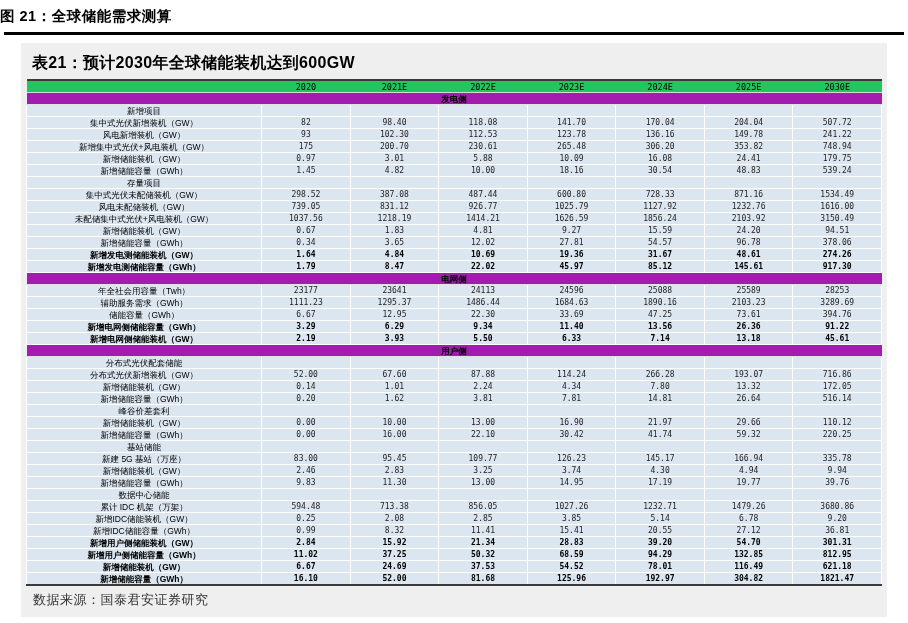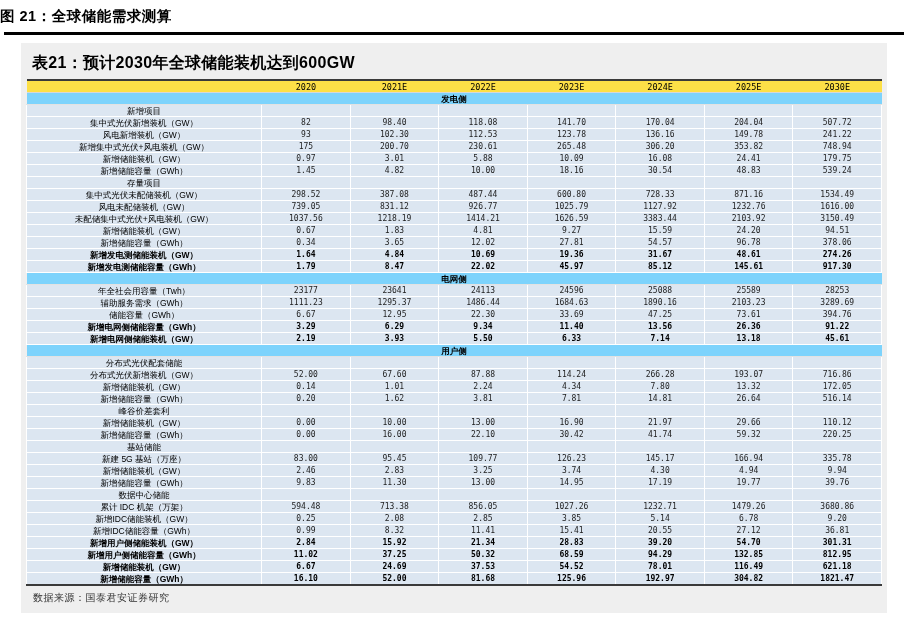--- a/index.html
+++ b/index.html
@@ -38,42 +38,42 @@
   table.main td, table.main th {
     padding: 0 2px;
     height: 11px;
     text-align: center;
     font-weight: normal;
     line-height: 10px;
     white-space: nowrap;
     overflow: hidden;
   }
   tr.hdr td {
-    background: #fde047;
+    background: #22c55e;
     font-family: "DejaVu Sans Mono", monospace;
     font-size: 8.5px;
     border-bottom: 1px solid #d8d8d8;
   }
   tr.r-data td, tr.r-subsection td {
     background: #dce6f1;
     border-bottom: 1px solid #ffffff;
     border-left: 1px solid #ffffff;
     border-right: 1px solid #ffffff;
   }
   tr.r-section td {
-    background: #7dd3fc;
+    background: #a21caf;
     font-weight: bold;
     border-bottom: 1px solid #e2e2e2;
   }
   td.lab { font-size: 8.5px; }
   td.num { font-family: "DejaVu Sans Mono", monospace; font-size: 8px; color: #1c1c1c; }
   tr.bold td { font-weight: bold; color: #000; }
   td.sublab { font-weight: bold; }
   .footnote {
-    font-size: 10px;
+    font-size: 13px;
     color: #333;
     padding: 5px 0 2px 7px;
     letter-spacing: 0.5px;
     font-family: Liberation Serif, serif;
   }
   .bottom-rule { height: 3px; background: #000; margin: 13px 0 0 0; }
 </style>
 </head>
 <body>
 
@@ -197,21 +197,21 @@
           <td class="num">1127.92</td>
           <td class="num">1232.76</td>
           <td class="num">1616.00</td>
         </tr>
         <tr class="r-data">
           <td class="lab">未配储集中式光伏+风电装机（GW）</td>
           <td class="num">1037.56</td>
           <td class="num">1218.19</td>
           <td class="num">1414.21</td>
           <td class="num">1626.59</td>
-          <td class="num">3383.44</td>
+          <td class="num">1856.24</td>
           <td class="num">2103.92</td>
           <td class="num">3150.49</td>
         </tr>
         <tr class="r-data">
           <td class="lab">新增储能装机（GW）</td>
           <td class="num">0.67</td>
           <td class="num">1.83</td>
           <td class="num">4.81</td>
           <td class="num">9.27</td>
           <td class="num">15.59</td>

